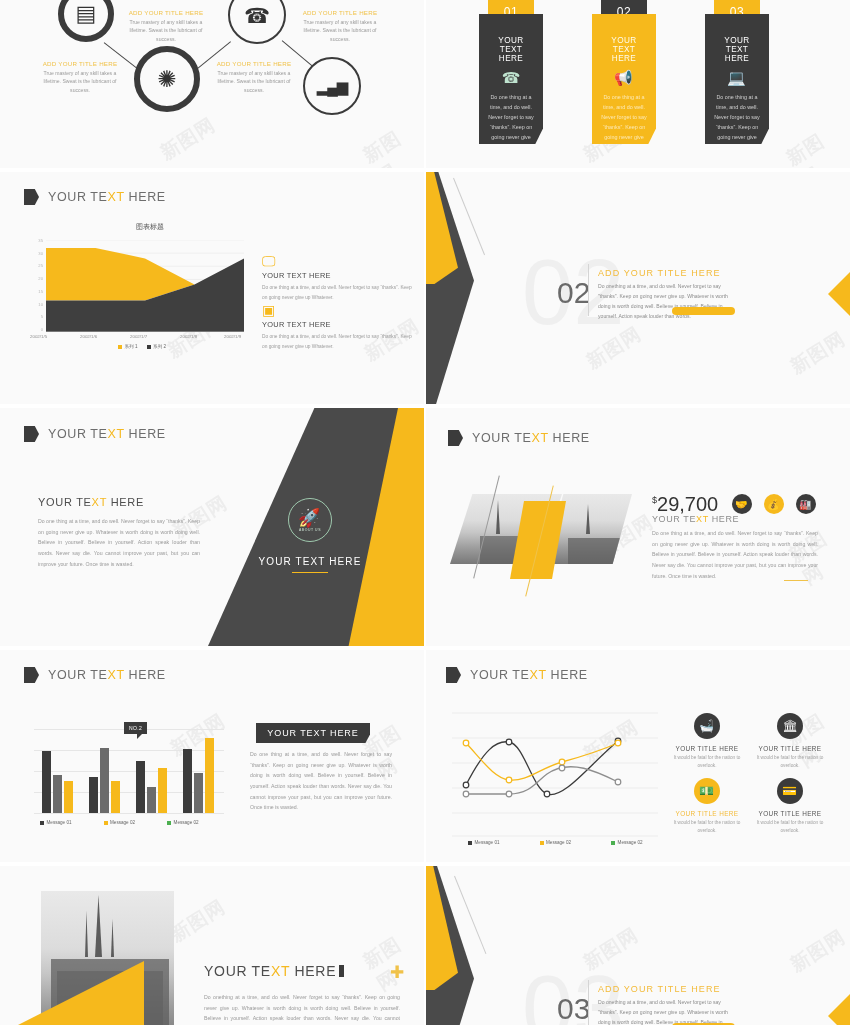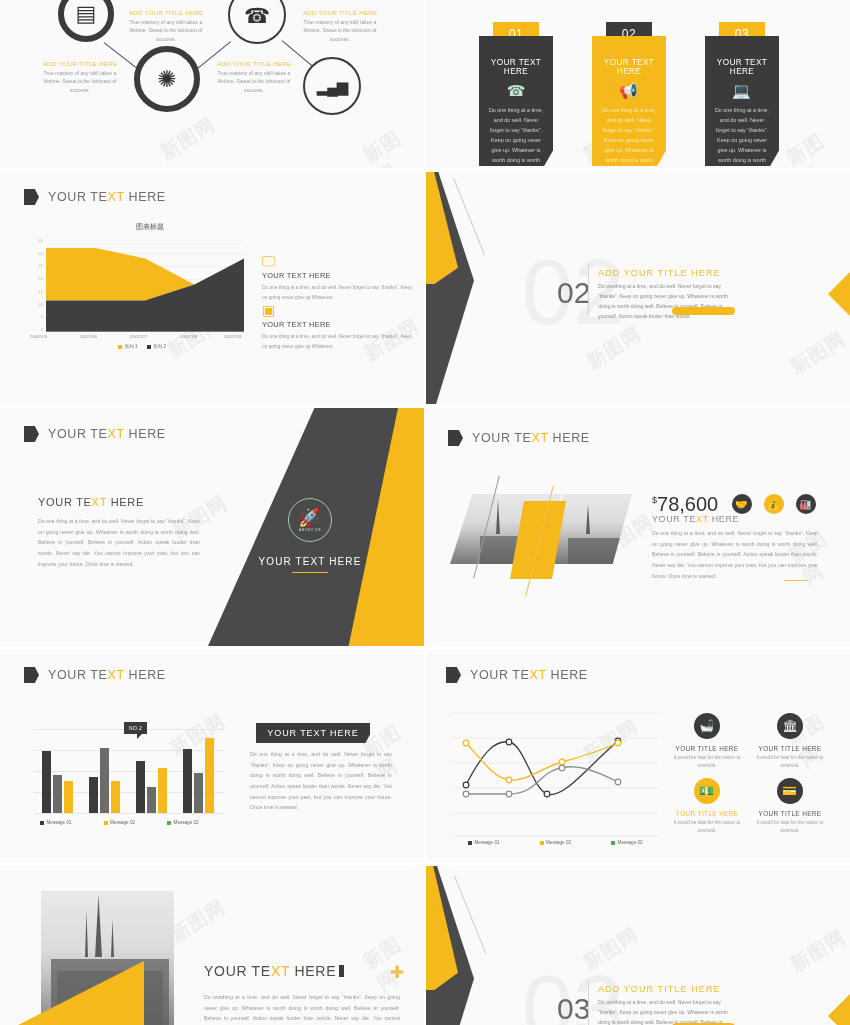--- a/index.html
+++ b/index.html
@@ -25,21 +25,21 @@
   .circ.thick{border:6px solid #3b3b3b;}
   .circ.thin{border:2.5px solid #3b3b3b;}
   .circ .gl{position:absolute;inset:0;display:flex;align-items:center;justify-content:center;
             font-size:26px;color:#333;line-height:1;}
   .lnk{position:absolute;height:1.2px;background:#4a4a4a;transform-origin:0 50%;}
   .cap{position:absolute;text-align:center;}
   .cap .ct{color:#f0c24a;font-size:6.2px;letter-spacing:.25px;margin-bottom:2px;font-weight:500;}
   .cap .cb{color:#9a9a9a;font-size:5.1px;line-height:1.65;}
 
   
-  .card{position:absolute;width:74px;margin-top:22px;}
+  .card{position:absolute;width:64px;}
   .card .tab{position:absolute;top:-14px;left:50%;transform:translateX(-50%);
              width:46px;height:23px;display:flex;align-items:center;justify-content:center;
              font-size:12px;color:#fff;letter-spacing:.5px;}
   .card .body{position:relative;height:130px;padding:22px 8px 0;box-sizing:border-box;text-align:center;
               clip-path:polygon(0 0,100% 0,100% 88%,88% 100%,0 100%);}
   .card .ct{font-size:8.2px;letter-spacing:.4px;margin-bottom:7px;}
   .card .ic{font-size:15px;line-height:1;margin-bottom:7px;display:block;}
   .card .cb{font-size:5.4px;line-height:1.85;}
   .card.dark .body{background:#3b3b3b;} .card.dark .ct{color:#fff;}
   .card.dark .ic{color:#bfe3cf;} .card.dark .cb{color:#cfcfcf;}
@@ -311,21 +311,21 @@
     </div>
     <div class="photo" style="left:118px;top:86px;width:88px;height:70px;clip-path:polygon(22% 0,100% 0,78% 100%,0 100%);">
       <div class="sp" style="left:42px;top:10px;width:4px;height:30px;clip-path:polygon(50% 0,100% 100%,0 100%);"></div>
       <div class="sp" style="left:24px;top:44px;width:58px;height:26px;opacity:.7;"></div>
     </div>
     <div style="position:absolute;left:84px;top:93px;width:56px;height:78px;background:#f6b91c;clip-path:polygon(25% 0,100% 0,75% 100%,0 100%);"></div>
     <div style="position:absolute;left:60px;top:66px;width:1px;height:106px;background:#9a9a9a;transform:rotate(14deg);"></div>
     <div style="position:absolute;left:113px;top:76px;width:1px;height:114px;background:#f0c24a;transform:rotate(14deg);"></div>
 
     <div class="money" style="left:226px;top:86px;">
-      <sup>$</sup><span>78,600</span>
+      <sup>$</sup><span>29,700</span>
     </div>
     <div style="position:absolute;left:226px;top:106px;font-size:9px;color:#8d8d8d;letter-spacing:.6px;"><span>YOUR TE</span><span style="color:#f5b921">XT</span><span> HERE</span></div>
     <div class="bodytxt" style="left:226px;top:120px;width:166px;">Do one thing at a time, and do well. Never forget to say “thanks”. Keep on going never give up. Whatever is worth doing is worth doing well. Believe in yourself. Believe in yourself. Action speak louder than words. Never say die. You cannot improve your past, but you can improve your future. Once time is wasted.</div>
     <div style="position:absolute;left:358px;top:172px;width:24px;height:1px;background:#f0c24a;"></div>
 
     <div class="rb dk" style="left:306px;top:86px;">
         <span>🤝</span>
       </div>
     <div class="rb yl" style="left:338px;top:86px;">
         <span>💰</span>

